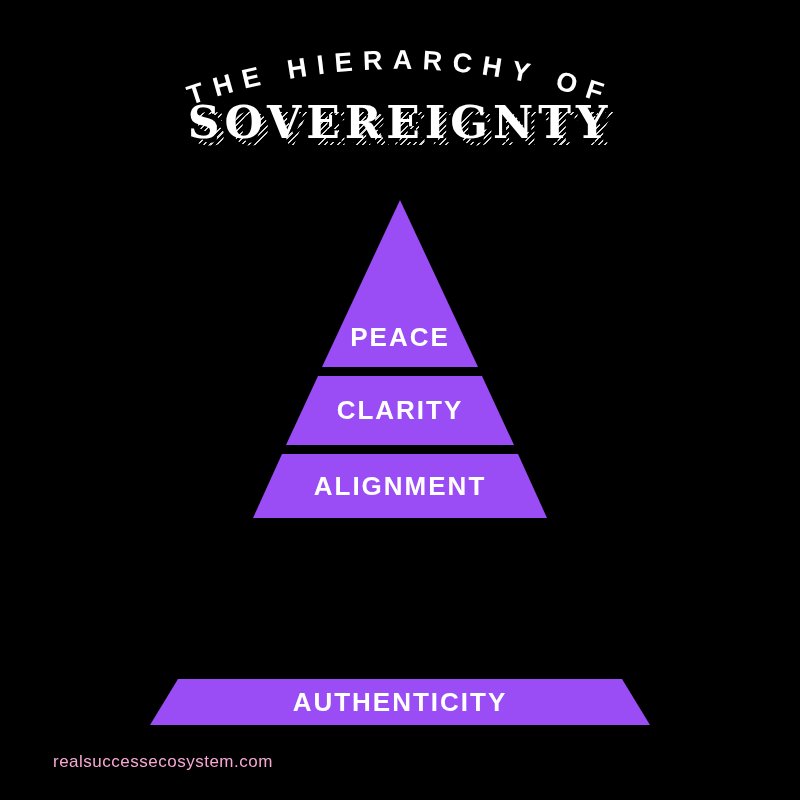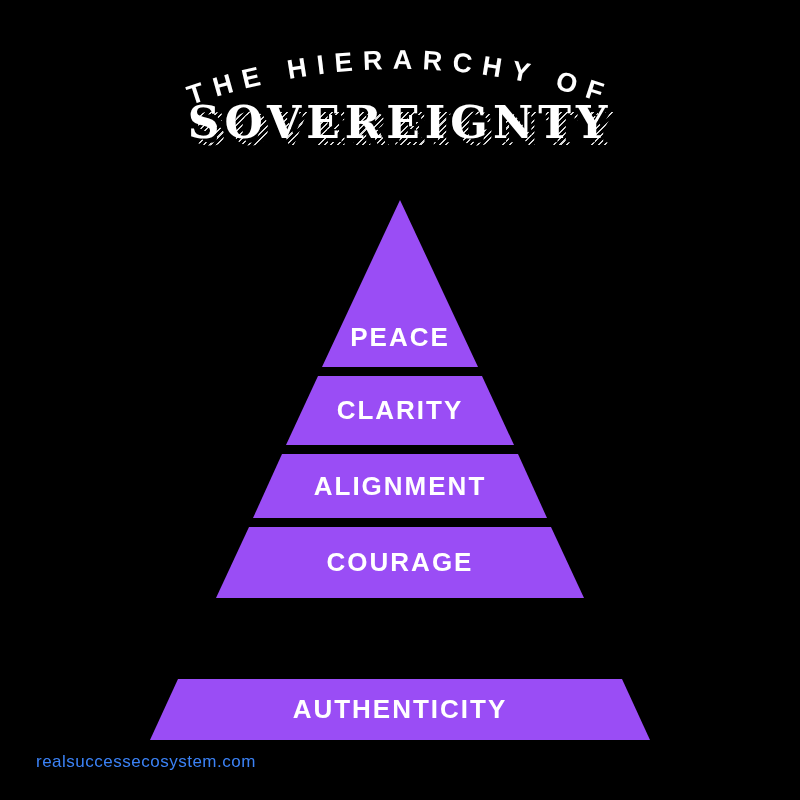--- a/index.html
+++ b/index.html
@@ -84,32 +84,32 @@
   }
   .level-4 {
     top: 327px; height: 71px;
     clip-path: polygon(calc(50% - 151px) 0%, calc(50% + 151px) 0%, calc(50% + 184px) 100%, calc(50% - 184px) 100%);
   }
   .level-5 {
     top: 407px; height: 63px;
     clip-path: polygon(calc(50% - 188px) 0%, calc(50% + 188px) 0%, calc(50% + 218px) 100%, calc(50% - 218px) 100%);
   }
   .level-6 {
-    top: 479px; height: 61px;
+    top: 479px; height: 46px;
     clip-path: polygon(calc(50% - 222px) 0%, calc(50% + 222px) 0%, calc(50% + 250px) 100%, calc(50% - 250px) 100%);
   }
 
   
   .footer {
     position: absolute;
-    left: 36px;
+    left: 53px;
     bottom: 28px;
     font-size: 17px;
     letter-spacing: 0.5px;
-    color: #3b82f6;
+    color: #f9a8d4;
   }
 </style>
 </head>
 <body style="background: rgb(0, 0, 0);">
 
 <div class="header">
   <svg class="arc-svg" width="700" height="105" viewBox="0 0 700 105">
     <path id="arcPath" d="M 150 92 Q 350 26 550 92" fill="none" stroke="none"></path>
     <text class="arc-text" text-anchor="middle">
       <textPath href="#arcPath" startOffset="50%">THE HIERARCHY OF</textPath>
@@ -125,21 +125,18 @@
 <div class="pyramid">
   <div class="level level-1">
     <span>PEACE</span>
   </div>
   <div class="level level-2">
     <span>CLARITY</span>
   </div>
   <div class="level level-3">
     <span>ALIGNMENT</span>
   </div>
-  <div class="level level-4">
-    <span>COURAGE</span>
-  </div>
   <div class="level level-6">
     <span>AUTHENTICITY</span>
   </div>
 </div>
 
 <div class="footer">realsuccessecosystem.com</div>
 
 </body></html>

